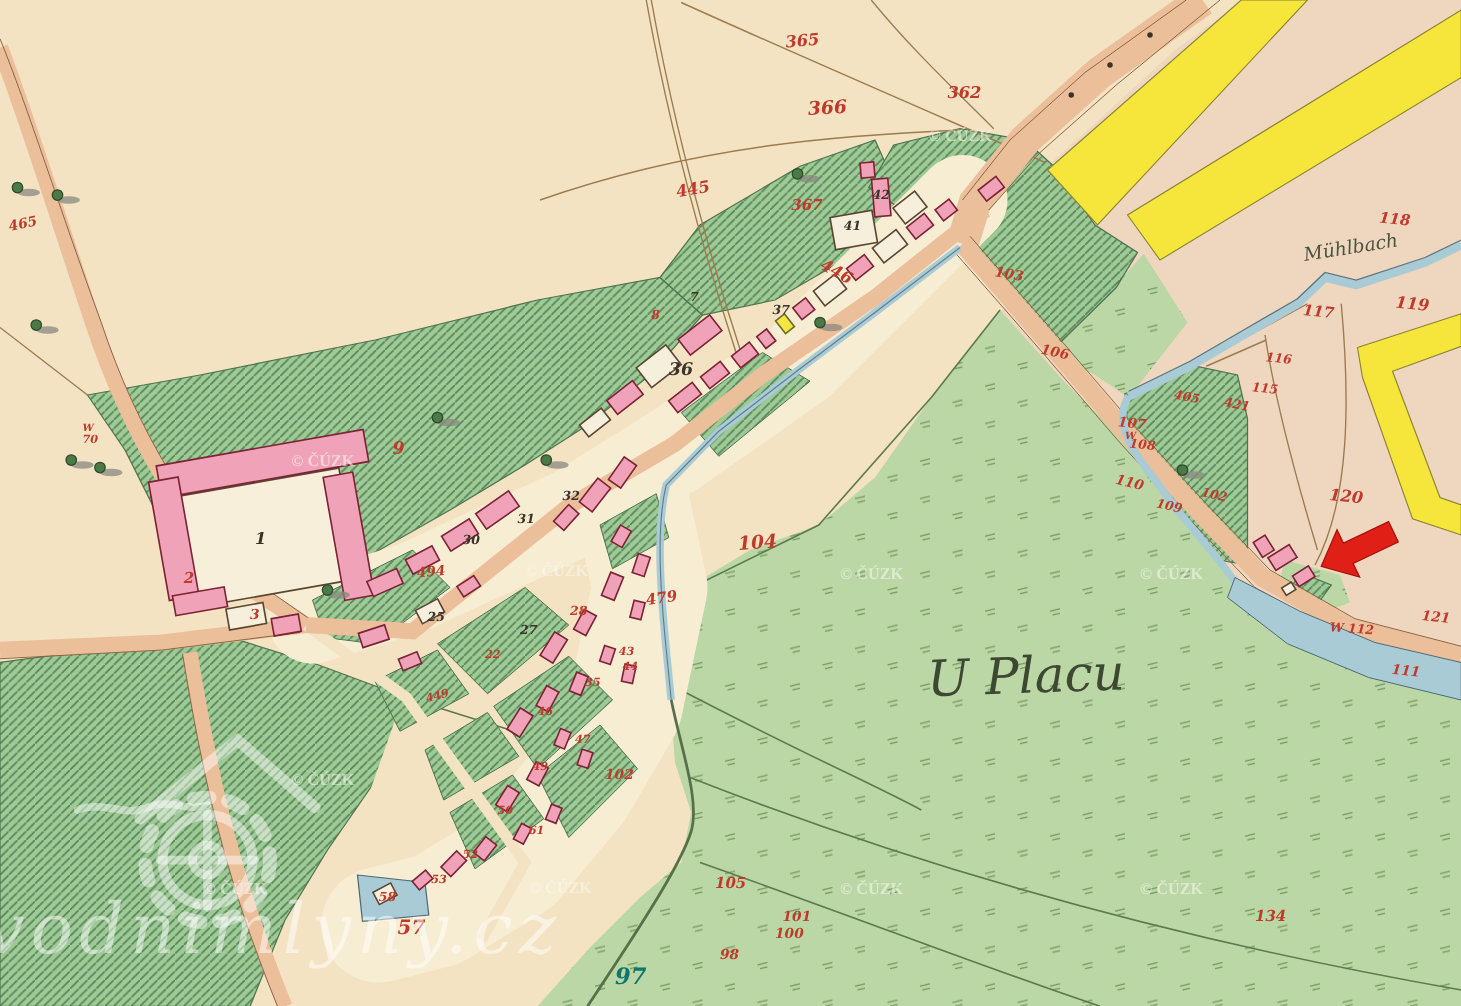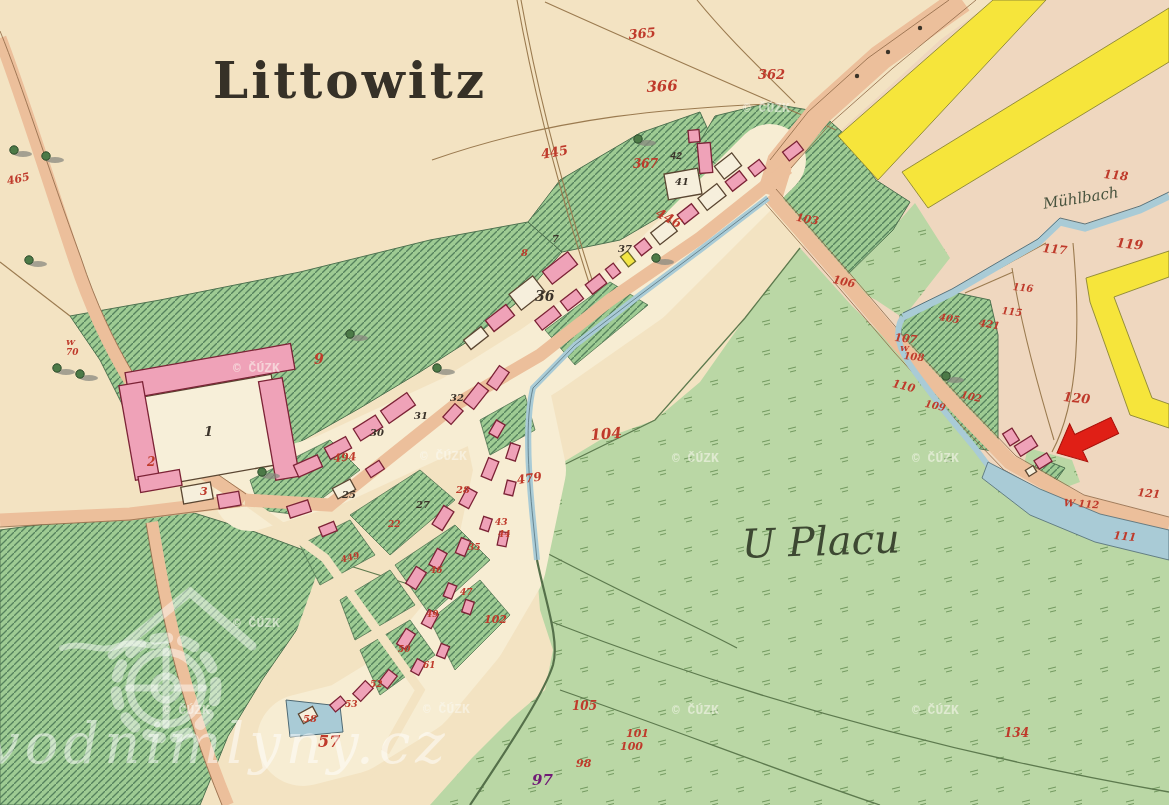--- a/index.html
+++ b/index.html
@@ -3,21 +3,21 @@
 <meta charset="utf-8">
 <style>
   html,body{margin:0;padding:0;background:#222;}
   #stage{position:relative;width:1169px;height:805px;overflow:hidden;background:#f3e3c2;font-family:"DejaVu Serif",serif;}
   #map-svg{position:absolute;left:0;top:0;}
   #labels{position:absolute;left:0;top:0;width:100%;height:100%;pointer-events:none;}
   .lbl{position:absolute;transform-origin:0 0;white-space:nowrap;font-family:"DejaVu Serif",serif;font-style:italic;line-height:1;}
   .num{font-weight:bold;}
   .place{font-style:normal;font-weight:bold;font-family:"DejaVu Serif",serif;}
   .script{font-style:italic;font-family:"DejaVu Serif",serif;}
-  .wm{font-family:Liberation Mono, monospace;font-weight:bold;font-style:normal;opacity:.95;text-align:right;}
+  .wm{font-family:Liberation Serif, serif;font-weight:bold;font-style:normal;opacity:.95;text-align:right;}
   .site{font-family:"DejaVu Serif",serif;font-style:italic;}
 </style>
 </head>
 <body>
 
 <div id="stage">
 <svg id="map-svg" width="1169" height="805" viewBox="0 0 1169 805">
   <defs>
     <pattern id="hp" width="7" height="7" patternUnits="userSpaceOnUse">
       <rect width="7" height="7" fill="#9ecb93"></rect>
@@ -357,21 +357,20 @@
     <path d="M112,655 L190,592 L252,646" stroke-width="9"></path>
     <circle cx="166" cy="688" r="50" stroke-width="11" stroke-dasharray="13 15"></circle>
     <circle cx="166" cy="688" r="36" stroke-width="8"></circle>
     <circle cx="166" cy="688" r="12" stroke-width="7"></circle>
     <path d="M166,650 L166,726 M128,688 L204,688" stroke-width="7"></path>
     <path d="M62,648 C82,640 100,654 118,646 C136,638 150,650 166,644" stroke-width="6"></path>
   </g>
 </svg>
 
 <div id="labels">
-      <span class="lbl place" style="left: 213px; top: 56px; font-size: 50px; color: rgb(54, 49, 39); letter-spacing: 3px;">Littowitz</span>
       <span class="lbl script" style="left: 741px; top: 524px; font-size: 40px; color: rgb(61, 72, 50); transform: rotate(-2deg);">U Placu</span>
       <span class="lbl script" style="left: 1042px; top: 197px; font-size: 15px; color: rgb(73, 84, 63); transform: rotate(-9deg);">Mühlbach</span>
       <span class="lbl num" style="left: 628px; top: 28px; font-size: 13px; color: rgb(191, 58, 43); transform: rotate(-5deg);">365</span>
       <span class="lbl num" style="left: 646px; top: 80px; font-size: 15px; color: rgb(191, 58, 43); transform: rotate(-3deg);">366</span>
       <span class="lbl num" style="left: 758px; top: 68px; font-size: 13px; color: rgb(191, 58, 43);">362</span>
       <span class="lbl num" style="left: 540px; top: 148px; font-size: 13px; color: rgb(191, 58, 43); transform: rotate(-10deg);">445</span>
       <span class="lbl num" style="left: 633px; top: 158px; font-size: 12px; color: rgb(191, 58, 43);">367</span>
       <span class="lbl num" style="left: 660px; top: 206px; font-size: 13px; color: rgb(191, 58, 43); transform: rotate(28deg);">446</span>
       <span class="lbl num" style="left: 797px; top: 212px; font-size: 11px; color: rgb(191, 58, 43); transform: rotate(10deg);">103</span>
       <span class="lbl num" style="left: 6px; top: 176px; font-size: 11px; color: rgb(191, 58, 43); transform: rotate(-12deg);">465</span>
@@ -393,21 +392,21 @@
       <span class="lbl num" style="left: 895px; top: 332px; font-size: 11px; color: rgb(191, 58, 43); transform: rotate(6deg);">107</span>
       <span class="lbl num" style="left: 900px; top: 344px; font-size: 8px; color: rgb(191, 58, 43);">W</span>
       <span class="lbl num" style="left: 904px; top: 351px; font-size: 10px; color: rgb(191, 58, 43); transform: rotate(6deg);">108</span>
       <span class="lbl num" style="left: 894px; top: 378px; font-size: 11px; color: rgb(191, 58, 43); transform: rotate(14deg);">110</span>
       <span class="lbl num" style="left: 926px; top: 399px; font-size: 10px; color: rgb(191, 58, 43); transform: rotate(12deg);">109</span>
       <span class="lbl num" style="left: 590px; top: 428px; font-size: 15px; color: rgb(191, 58, 43); transform: rotate(-4deg);">104</span>
       <span class="lbl num" style="left: 572px; top: 700px; font-size: 12px; color: rgb(191, 58, 43);">105</span>
       <span class="lbl num" style="left: 626px; top: 728px; font-size: 11px; color: rgb(191, 58, 43);">101</span>
       <span class="lbl num" style="left: 620px; top: 741px; font-size: 11px; color: rgb(191, 58, 43);">100</span>
       <span class="lbl num" style="left: 576px; top: 758px; font-size: 11px; color: rgb(191, 58, 43);">98</span>
-      <span class="lbl num" style="left: 532px; top: 773px; font-size: 15px; color: #701a75;">97</span>
+      <span class="lbl num" style="left: 492px; top: 773px; font-size: 18px; color: #0f766e;">97</span>
       <span class="lbl num" style="left: 484px; top: 614px; font-size: 11px; color: rgb(191, 58, 43);">102</span>
       <span class="lbl num" style="left: 1004px; top: 727px; font-size: 12px; color: rgb(191, 58, 43);">134</span>
       <span class="lbl num" style="left: 314px; top: 352px; font-size: 14px; color: rgb(191, 58, 43);">9</span>
       <span class="lbl num" style="left: 147px; top: 456px; font-size: 12px; color: rgb(191, 58, 43);">2</span>
       <span class="lbl num" style="left: 200px; top: 486px; font-size: 11px; color: rgb(191, 58, 43);">3</span>
       <span class="lbl num" style="left: 333px; top: 453px; font-size: 11px; color: rgb(191, 58, 43); transform: rotate(-5deg);">494</span>
       <span class="lbl num" style="left: 516px; top: 474px; font-size: 12px; color: rgb(191, 58, 43); transform: rotate(-8deg);">479</span>
       <span class="lbl num" style="left: 456px; top: 485px; font-size: 10px; color: rgb(191, 58, 43);">28</span>
       <span class="lbl num" style="left: 521px; top: 248px; font-size: 10px; color: rgb(191, 58, 43);">8</span>
       <span class="lbl num" style="left: 303px; top: 714px; font-size: 10px; color: rgb(191, 58, 43);">58</span>
@@ -427,21 +426,21 @@
       <span class="lbl num" style="left: 204px; top: 425px; font-size: 13px; color: rgb(59, 51, 42);">1</span>
       <span class="lbl num" style="left: 370px; top: 428px; font-size: 10px; color: rgb(59, 51, 42); font-style: italic;">30</span>
       <span class="lbl num" style="left: 414px; top: 411px; font-size: 10px; color: rgb(59, 51, 42);">31</span>
       <span class="lbl num" style="left: 450px; top: 393px; font-size: 10px; color: rgb(59, 51, 42);">32</span>
       <span class="lbl num" style="left: 535px; top: 289px; font-size: 14px; color: rgb(59, 51, 42);">36</span>
       <span class="lbl num" style="left: 618px; top: 244px; font-size: 10px; color: rgb(59, 51, 42);">37</span>
       <span class="lbl num" style="left: 416px; top: 500px; font-size: 10px; color: rgb(59, 51, 42);">27</span>
       <span class="lbl num" style="left: 342px; top: 490px; font-size: 10px; color: rgb(59, 51, 42);">25</span>
       <span class="lbl num" style="left: 552px; top: 234px; font-size: 10px; color: rgb(59, 51, 42);">7</span>
       <span class="lbl num" style="left: 675px; top: 177px; font-size: 10px; color: rgb(59, 51, 42);">41</span>
-      <span class="lbl num" style="left: 670px; top: 152px; font-size: 10px; color: rgb(59, 51, 42); font-family: Liberation Mono, monospace;">42</span>
+      <span class="lbl num" style="left: 698px; top: 152px; font-size: 10px; color: rgb(59, 51, 42);">42</span>
       <span class="lbl wm" style="left: 743px; top: 102px; font-size: 13px; color: rgba(250, 248, 240, 0.6);">© ČÚZK</span>
       <span class="lbl wm" style="left: 233px; top: 362px; font-size: 13px; color: rgba(250, 248, 240, 0.6);">© ČÚZK</span>
       <span class="lbl wm" style="left: 420px; top: 450px; font-size: 13px; color: rgba(250, 248, 240, 0.6);">© ČÚZK</span>
       <span class="lbl wm" style="left: 672px; top: 452px; font-size: 13px; color: rgba(250, 248, 240, 0.6);">© ČÚZK</span>
       <span class="lbl wm" style="left: 912px; top: 452px; font-size: 13px; color: rgba(250, 248, 240, 0.6);">© ČÚZK</span>
       <span class="lbl wm" style="left: 233px; top: 617px; font-size: 13px; color: rgba(250, 248, 240, 0.6);">© ČÚZK</span>
       <span class="lbl wm" style="left: 163px; top: 704px; font-size: 13px; color: rgba(250, 248, 240, 0.6);">© ČÚZK</span>
       <span class="lbl wm" style="left: 423px; top: 703px; font-size: 13px; color: rgba(250, 248, 240, 0.6);">© ČÚZK</span>
       <span class="lbl wm" style="left: 672px; top: 704px; font-size: 13px; color: rgba(250, 248, 240, 0.6);">© ČÚZK</span>
       <span class="lbl wm" style="left: 912px; top: 704px; font-size: 13px; color: rgba(250, 248, 240, 0.6);">© ČÚZK</span>

